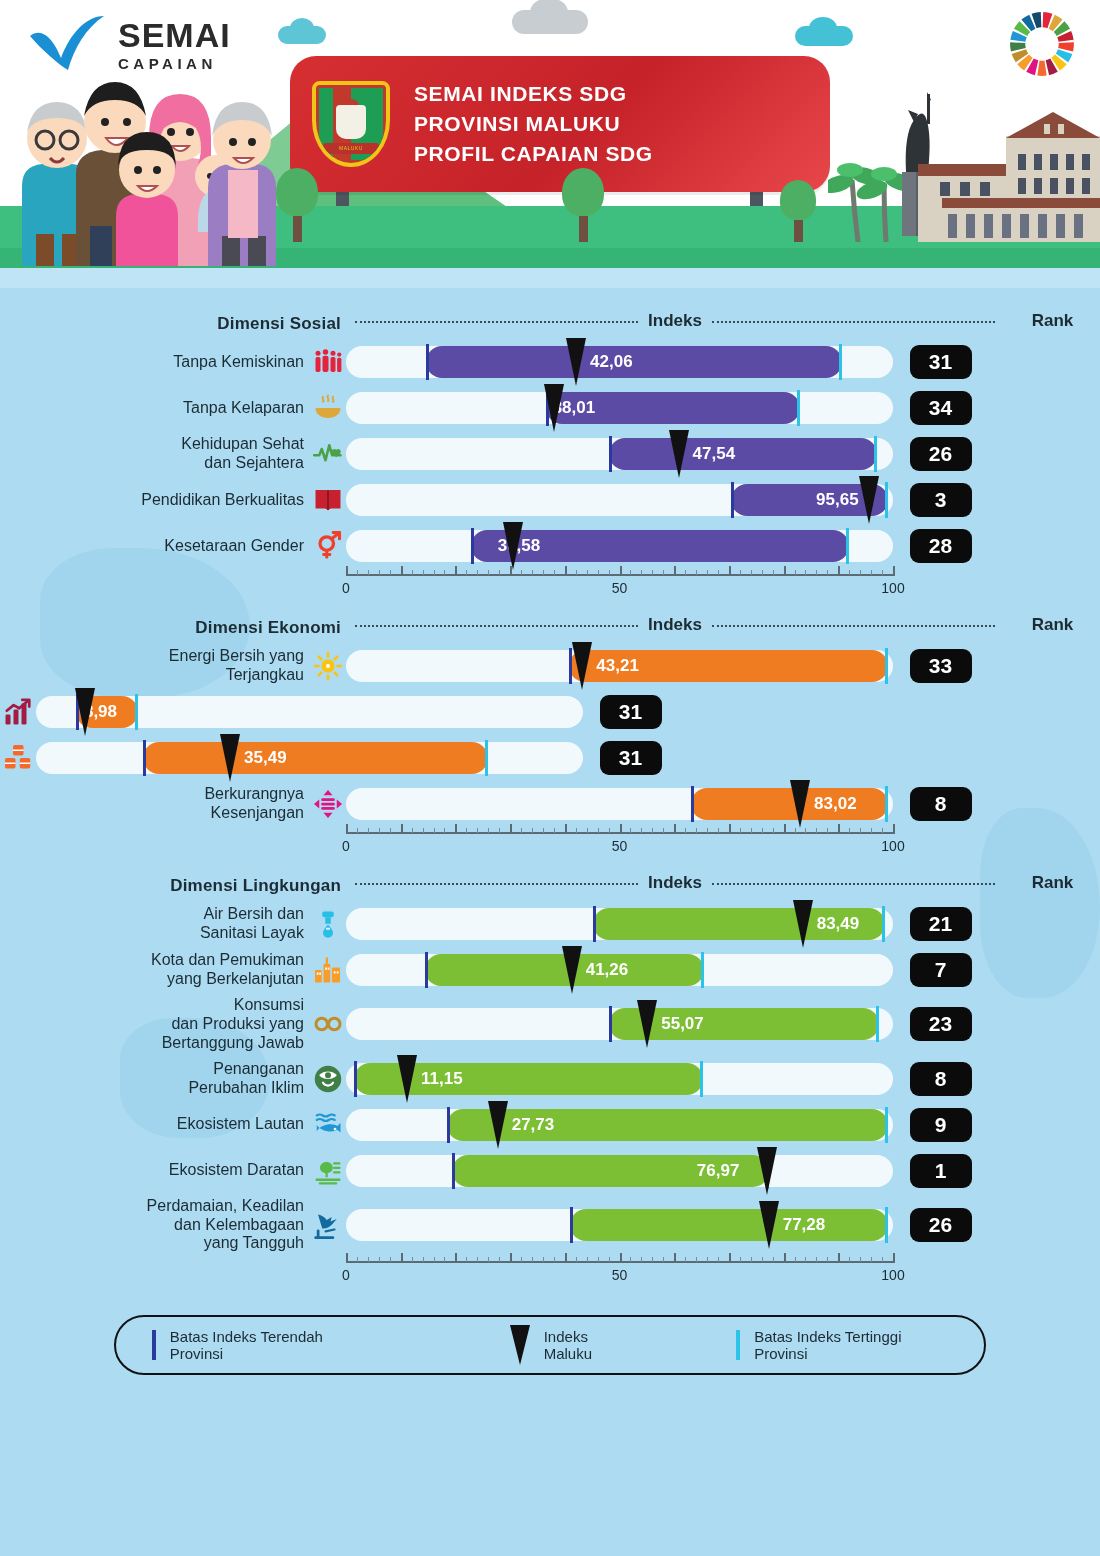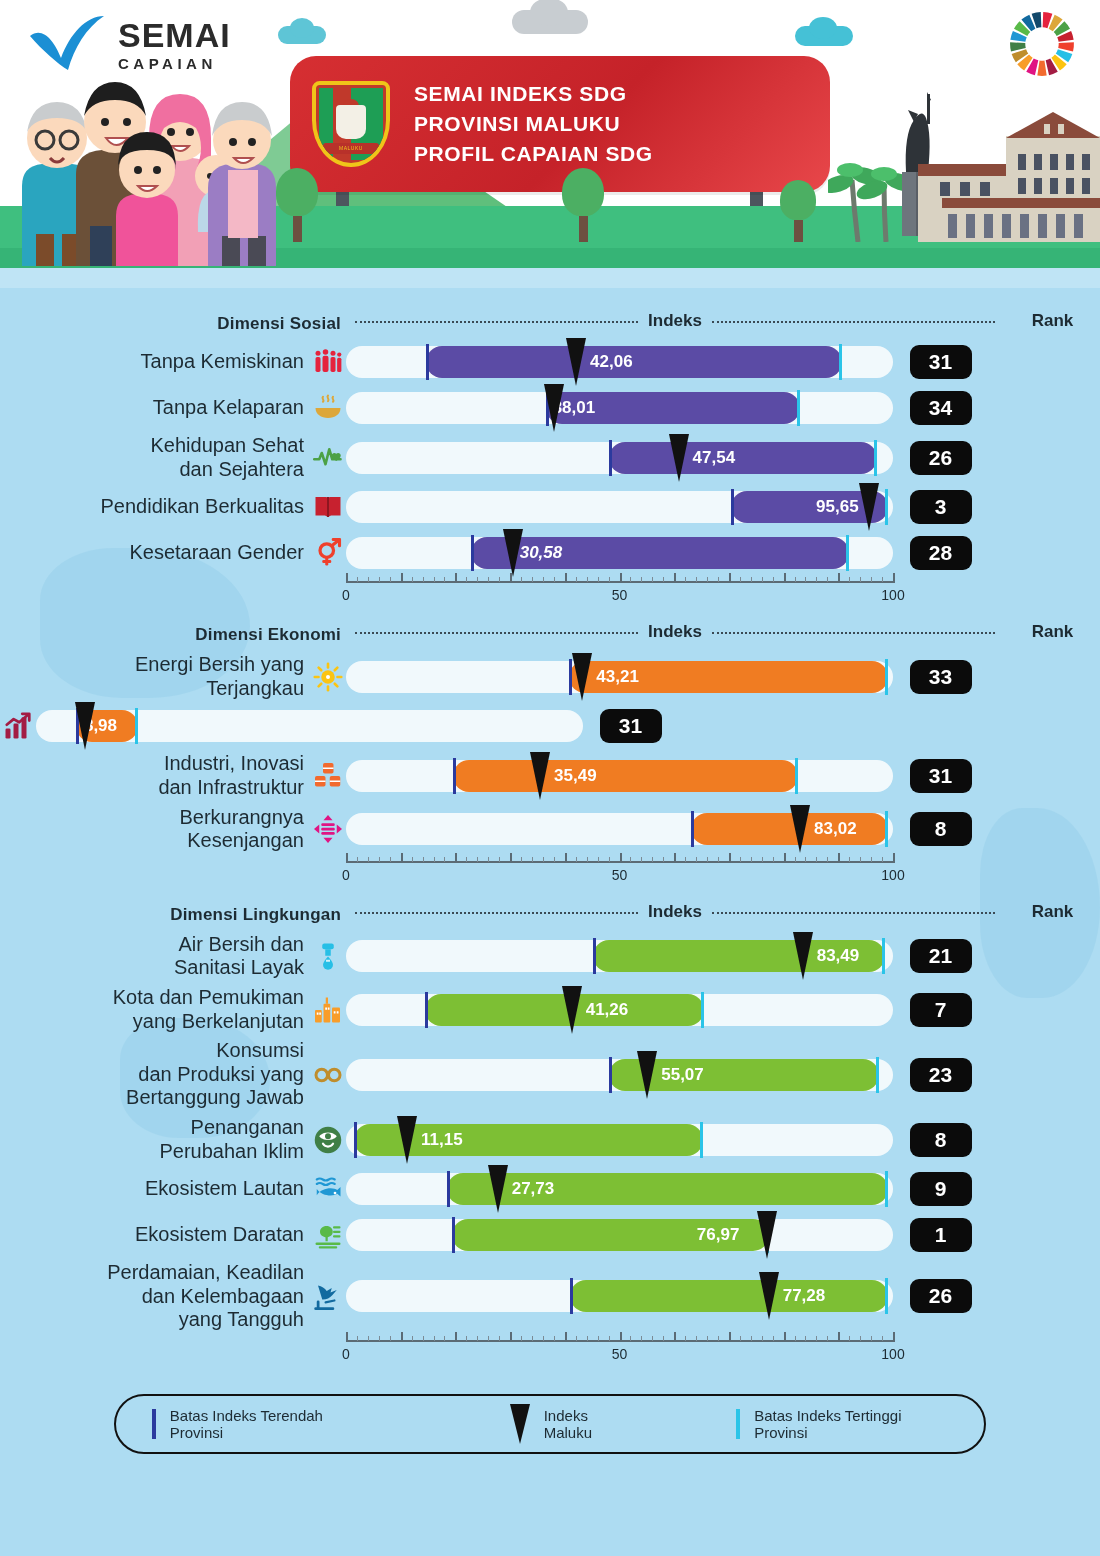--- a/index.html
+++ b/index.html
@@ -170,21 +170,21 @@
     width: 95px; text-align: center;
     font-size: 17px; font-weight: bold; color: #1d2b33;
   }
 
   .row {
     display: flex; align-items: center;
     margin-top: 6px;
   }
   .row-label {
     width: 310px; text-align: right;
-    font-size: 20px; color: #1d2b33; line-height: 1.18;
+    font-size: 16px; color: #1d2b33; line-height: 1.18;
     padding-right: 6px;
   }
   .row-icon {
     width: 36px; height: 40px;
     display: flex; align-items: center; justify-content: center;
     flex: 0 0 36px;
   }
   .track-wrap {
     position: relative;
     width: 547px; flex: 0 0 547px;
@@ -583,21 +583,21 @@
                 <rect x="9.8" y="15" width="2.4" height="7" rx="1"></rect>
                 <rect x="7.4" y="17.6" width="7.2" height="2.3" rx="1"></rect>
                 <path d="M15 6.2L21 1.4" stroke="#EF402C" stroke-width="2.5" stroke-linecap="round"></path>
                 <path d="M16.2 1.2h5v5" stroke="#EF402C" stroke-width="2.5" fill="none" stroke-linecap="round" stroke-linejoin="round"></path>
               </g>
             </svg>
           </div>
           <div class="track-wrap">
             <div class="track"></div>
             <div class="fill" style="left:124.71600000000001px;width:378.524px;background:#5B4BA5;">
-              <span class="val" style="margin-left:49px;font-style:italic;">30,58</span>
+              <span class="val" style="margin-left:27px;">30,58</span>
             </div>
             <div class="cap-min" style="left:124.71600000000001px;"></div>
             <div class="cap-max" style="left:500.24px;"></div>
             <div class="marker" style="left:167.27259999999998px;"></div>
           </div>
           <div class="rank">
             <div class="rank-badge">28</div>
           </div>
         </div>
         <div class="axis">
@@ -716,21 +716,20 @@
             </div>
             <div class="cap-min" style="left:39.931px;"></div>
             <div class="cap-max" style="left:98.74200000000002px;"></div>
             <div class="marker" style="left:49.1206px;"></div>
           </div>
           <div class="rank">
             <div class="rank-badge">31</div>
           </div>
         </div>
         <div class="row">
-          <div class="row-label">Industri, Inovasi<br>dan Infrastruktur</div>
           <div class="row-icon">
             <svg viewBox="0 0 24 24" width="30" height="30">
               <g fill="#F26A2E">
                 <rect x="8" y="1.6" width="8.4" height="8.4" rx="1.4"></rect>
                 <rect x="1.6" y="12" width="8.4" height="8.4" rx="1.4"></rect>
                 <rect x="13.4" y="12" width="8.4" height="8.4" rx="1.4"></rect>
               </g>
               <g stroke="#fff" stroke-width="1.2">
                 <path d="M8 5.8h8.4"></path>
                 <path d="M1.6 16.2H10"></path>

